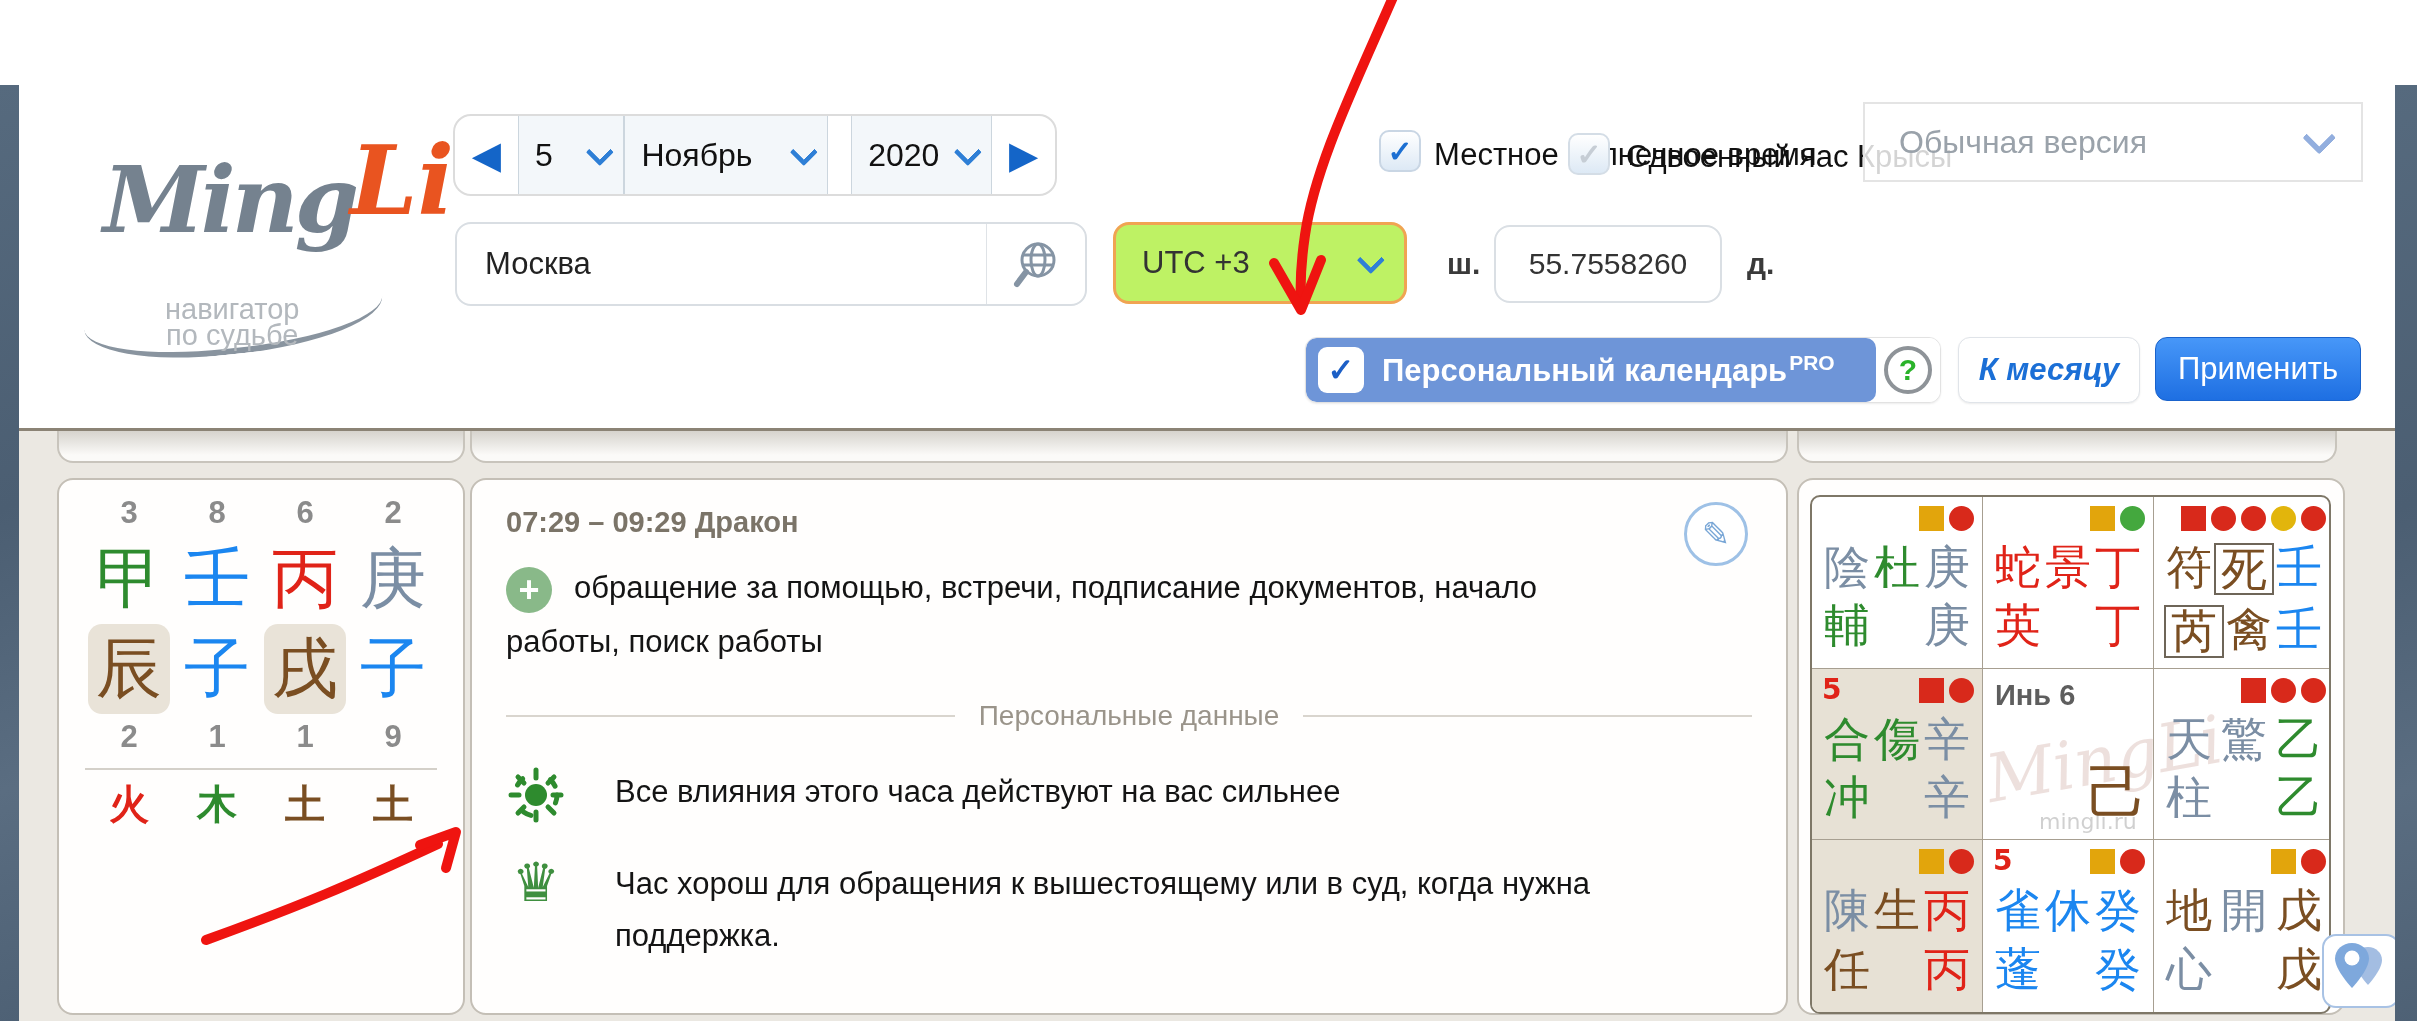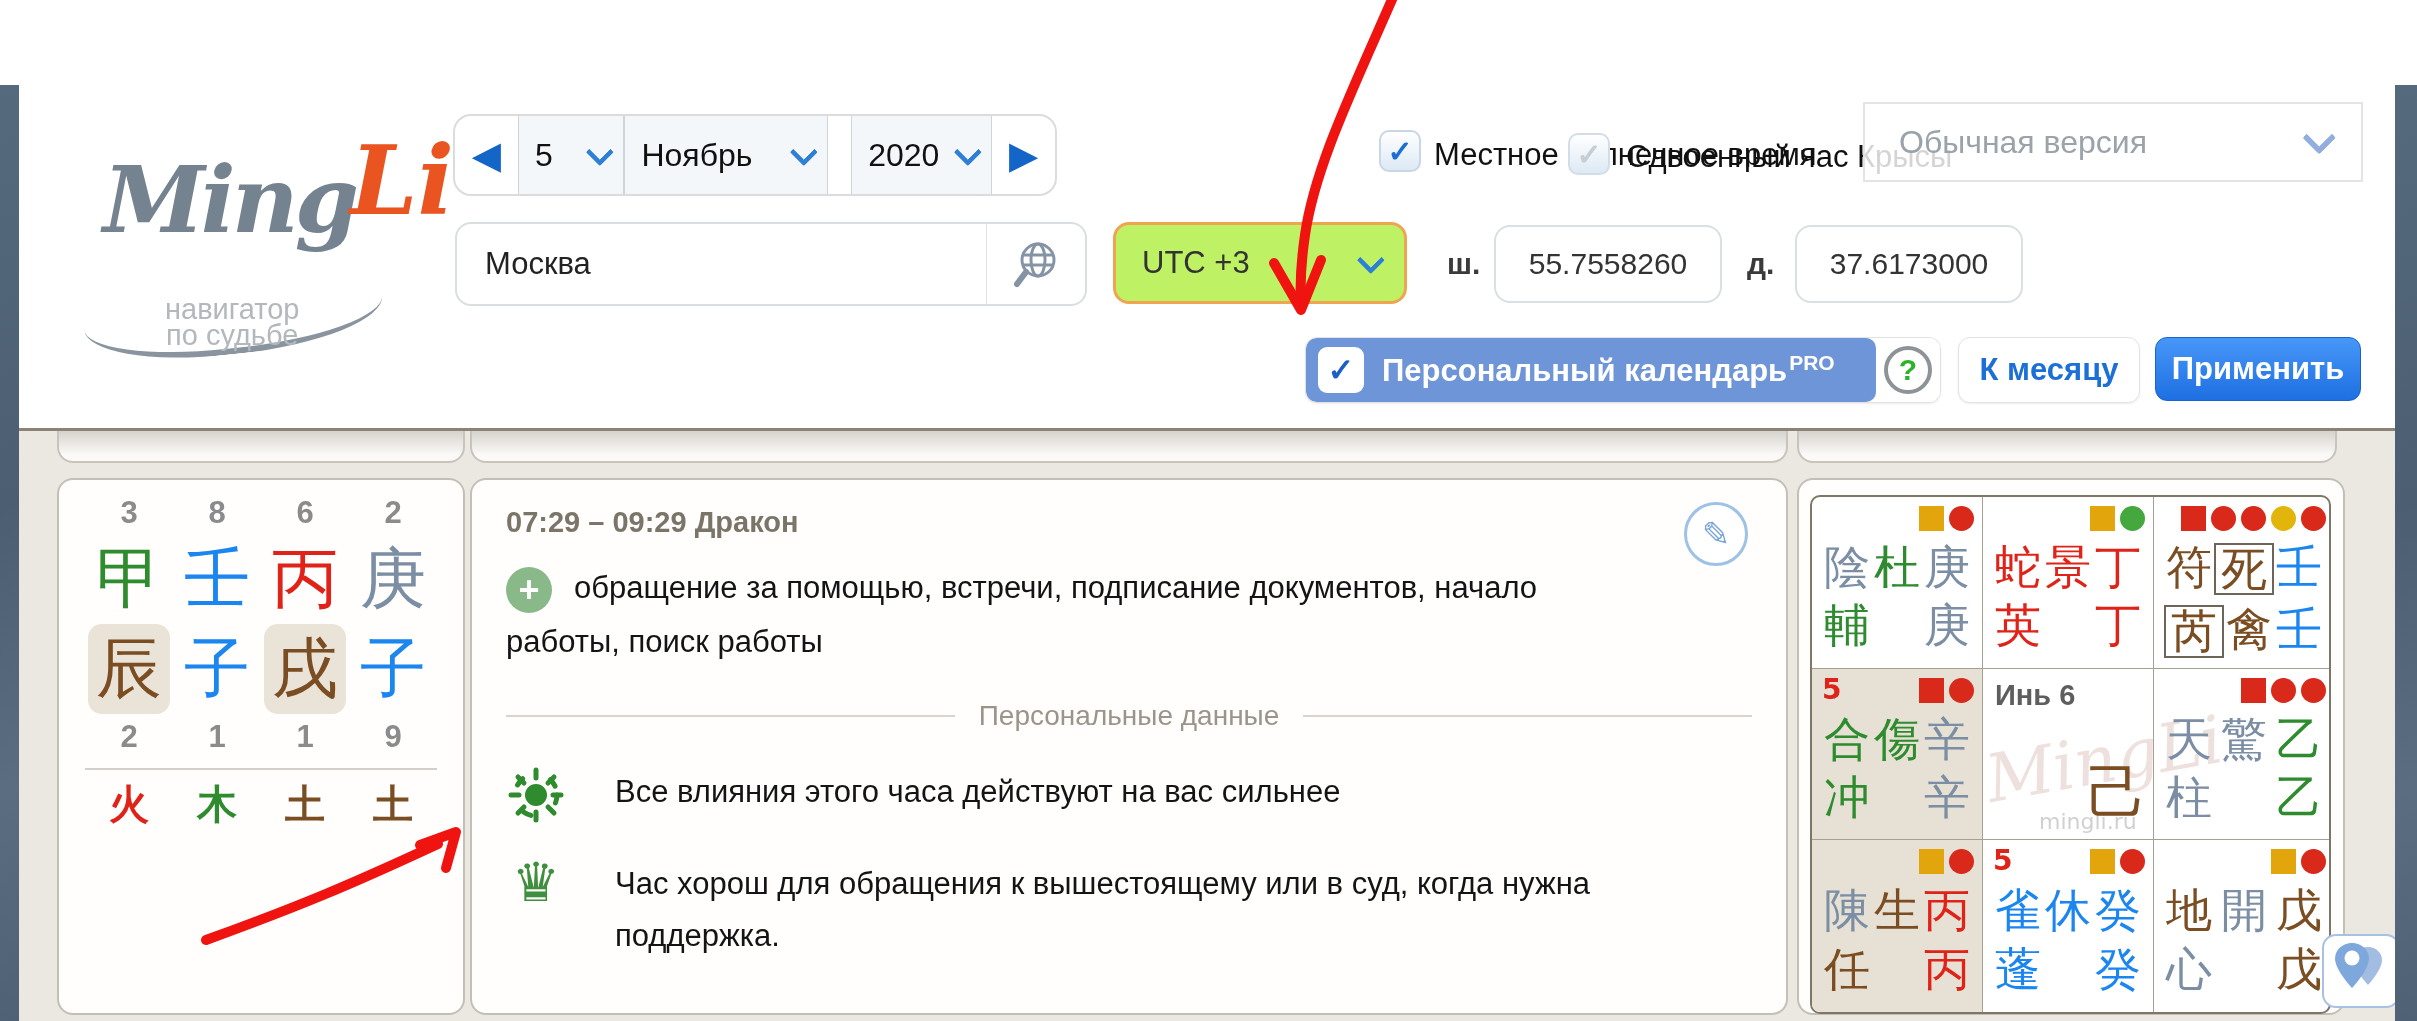--- a/index.html
+++ b/index.html
@@ -44,22 +44,22 @@
   .coord-box input{border:none;outline:none;width:100%;text-align:center;font-size:30px;color:#333;font-family:inherit;background:transparent;border-radius:16px;}
 
   .pro-wrap{position:absolute;left:1305px;top:337px;width:634px;height:64px;background:#fff;border:1px solid #e2e2e2;border-radius:12px;display:flex;align-items:stretch;overflow:hidden;box-shadow:0 1px 2px rgba(0,0,0,.08);}
   .pro-blue{flex:0 0 546px;background:#6e95d8;display:flex;align-items:center;padding:0 12px;border-radius:10px;}
   .pro-cbx{width:46px;height:46px;background:#fff;border-radius:9px;display:flex;align-items:center;justify-content:center;color:#1c5fc6;font-size:32px;font-weight:bold;}
   .pro-label{color:#fff;font-size:31px;font-weight:bold;margin-left:18px;white-space:nowrap;}
   .pro-sup{color:#fff;font-size:21px;font-weight:bold;vertical-align:super;margin-left:2px;}
   .pro-help{flex:1;display:flex;align-items:center;justify-content:center;background:#fff;cursor:pointer;}
   .help-ring{width:48px;height:48px;border:4px solid #8e9398;border-radius:50%;display:flex;align-items:center;justify-content:center;color:#2ab32a;font-size:30px;font-weight:bold;box-sizing:border-box;}
 
-  .btn-month{position:absolute;left:1958px;top:337px;width:180px;height:64px;background:#fff;border:1px solid #e0e4e9;border-radius:12px;color:#1b6fd6;font-weight:bold;font-size:31px;display:flex;align-items:center;justify-content:center;box-shadow:0 1px 2px rgba(0,0,0,.08);cursor:pointer;}
-  .btn-apply{position:absolute;left:2155px;top:337px;width:206px;height:64px;border-radius:12px;background:linear-gradient(#4797f8,#1e6fe2);border:1px solid #1a63cc;color:#fff;font-weight:bold;font-size:31px;display:flex;align-items:center;justify-content:center;box-sizing:border-box;cursor:pointer;}
+  .btn-month{position:absolute;left:1958px;top:337px;width:180px;height:64px;background:#fff;border:1px solid #e0e4e9;border-radius:12px;color:#1b6fd6;font-weight:bold;font-size:31px;display:flex;align-items:center;justify-content:center;box-shadow:0 1px 2px rgba(0,0,0,.08);cursor:pointer;font-style:italic;}
+  .btn-apply{position:absolute;left:2155px;top:337px;width:206px;height:64px;border-radius:12px;background:linear-gradient(#4797f8,#1e6fe2);border:1px solid #1a63cc;color:#fff;font-weight:normal;font-size:31px;display:flex;align-items:center;justify-content:center;box-sizing:border-box;cursor:pointer;}
 
   
   .content{position:absolute;left:0;top:431px;width:2417px;height:590px;background:#ebe8e2;z-index:1;}
   .cut-panel{position:absolute;top:0;height:32px;background:linear-gradient(#d6d3cd,#fbfaf8 80%);border:2px solid #c8c4bc;border-top:none;border-radius:0 0 16px 16px;box-sizing:border-box;}
   .panel{position:absolute;top:47px;height:537px;background:#fffefd;border:2px solid #c4bfb6;border-radius:16px;box-sizing:border-box;}
 
   
   .bz-row{display:grid;grid-template-columns:repeat(4,88px);justify-content:center;text-align:center;}
   .bz-cell{display:flex;align-items:center;justify-content:center;}
   .bz-num{font-size:31px;font-weight:bold;color:#8b8b8b;height:42px;}
@@ -187,23 +187,20 @@
     <div class="utc-select">
       <span>UTC +3</span>
       <span class="chev"></span>
     </div>
 
     <div class="coord-label" style="left:1447px;top:247px;">ш.</div>
     <div class="coord-box" style="left:1494px;top:225px;">
       <input value="55.7558260" style="">
     </div>
     <div class="coord-label" style="left:1747px;top:247px;">д.</div>
-    <div class="coord-box" style="left:1795px;top:225px;">
-      <input value="37.6173000" style="">
-    </div>
 
     <div class="pro-wrap">
       <div class="pro-blue">
         <div class="pro-cbx">
             <span>✓</span>
           </div>
         <span class="pro-label"><span>Персональный календарь</span><span class="pro-sup">PRO</span></span>
       </div>
       <div class="pro-help">
         <div class="help-ring">

